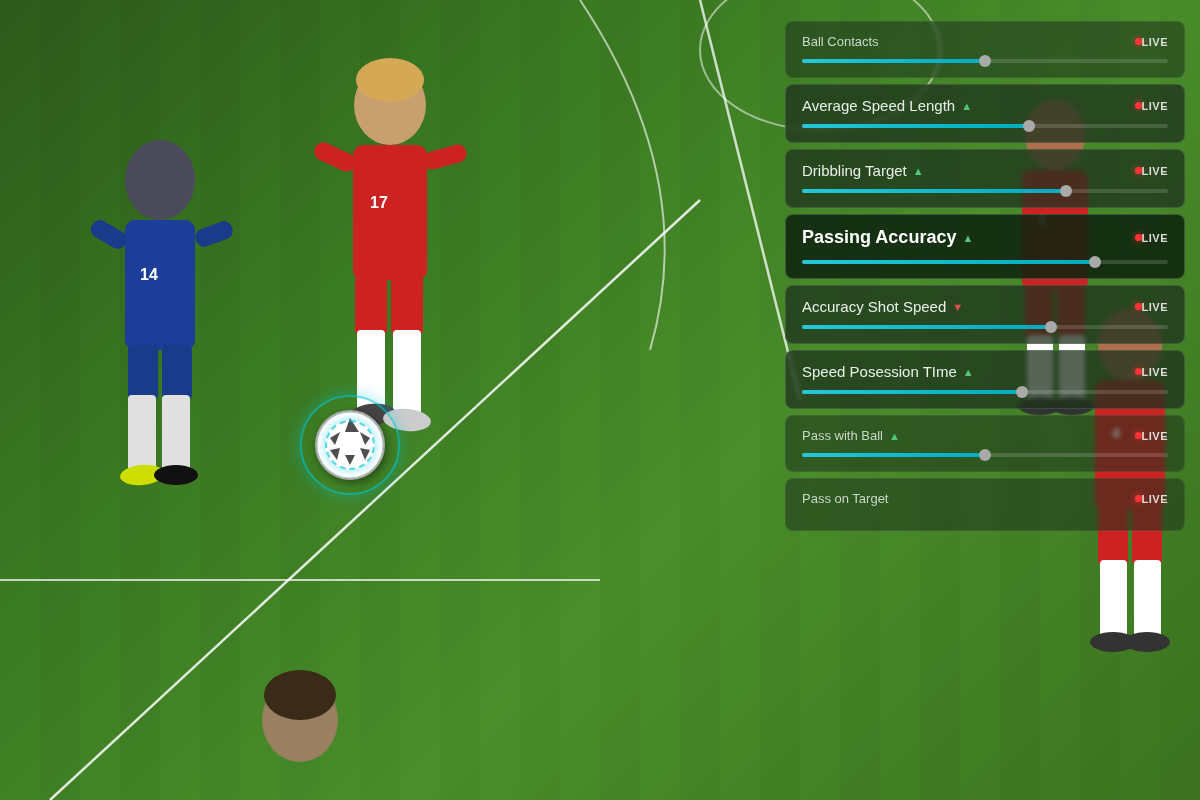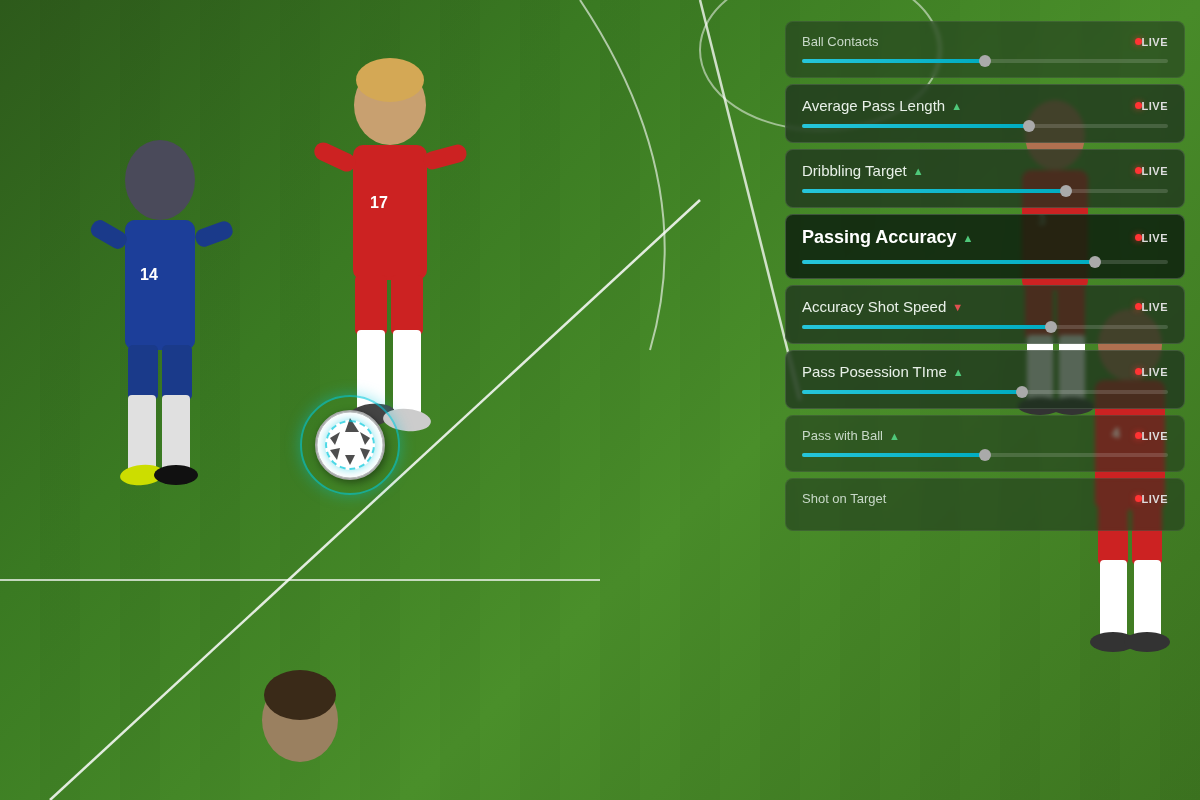--- a/index.html
+++ b/index.html
@@ -309,21 +309,21 @@
     </div>
     <div class="progress-bar-container">
       <div class="progress-bar-fill" style="width:50%;"></div>
       <div class="progress-marker" style="left:50%;"></div>
     </div>
   </div>
 
   <div class="metric-card">
     <div class="metric-header">
       <span class="metric-title">
-        <span>Average Pass Length</span>
+        <span>Average Speed Length</span>
         <span class="trend-up">▲</span>
       </span>
       <span class="live-badge">
         <span class="live-dot"></span>
         <span>LIVE</span>
       </span>
     </div>
     <div class="progress-bar-container">
       <div class="progress-bar-fill" style="width:62%;"></div>
       <div class="progress-marker" style="left:62%;"></div>
@@ -377,21 +377,21 @@
     </div>
     <div class="progress-bar-container">
       <div class="progress-bar-fill" style="width:68%;"></div>
       <div class="progress-marker" style="left:68%;"></div>
     </div>
   </div>
 
   <div class="metric-card">
     <div class="metric-header">
       <span class="metric-title">
-        <span>Pass Posession TIme</span>
+        <span>Speed Posession TIme</span>
         <span class="trend-up">▲</span>
       </span>
       <span class="live-badge">
         <span class="live-dot"></span>
         <span>LIVE</span>
       </span>
     </div>
     <div class="progress-bar-container">
       <div class="progress-bar-fill" style="width:60%;"></div>
       <div class="progress-marker" style="left:60%;"></div>
@@ -411,21 +411,21 @@
     </div>
     <div class="progress-bar-container">
       <div class="progress-bar-fill" style="width:50%;"></div>
       <div class="progress-marker" style="left:50%;"></div>
     </div>
   </div>
 
   <div class="metric-card faded" style="margin-bottom:0;">
     <div class="metric-header">
       <span class="metric-title">
-        <span>Shot on Target</span>
+        <span>Pass on Target</span>
       </span>
       <span class="live-badge">
         <span class="live-dot"></span>
         <span>LIVE</span>
       </span>
     </div>
   </div>
 </div>
 
 </body></html>

